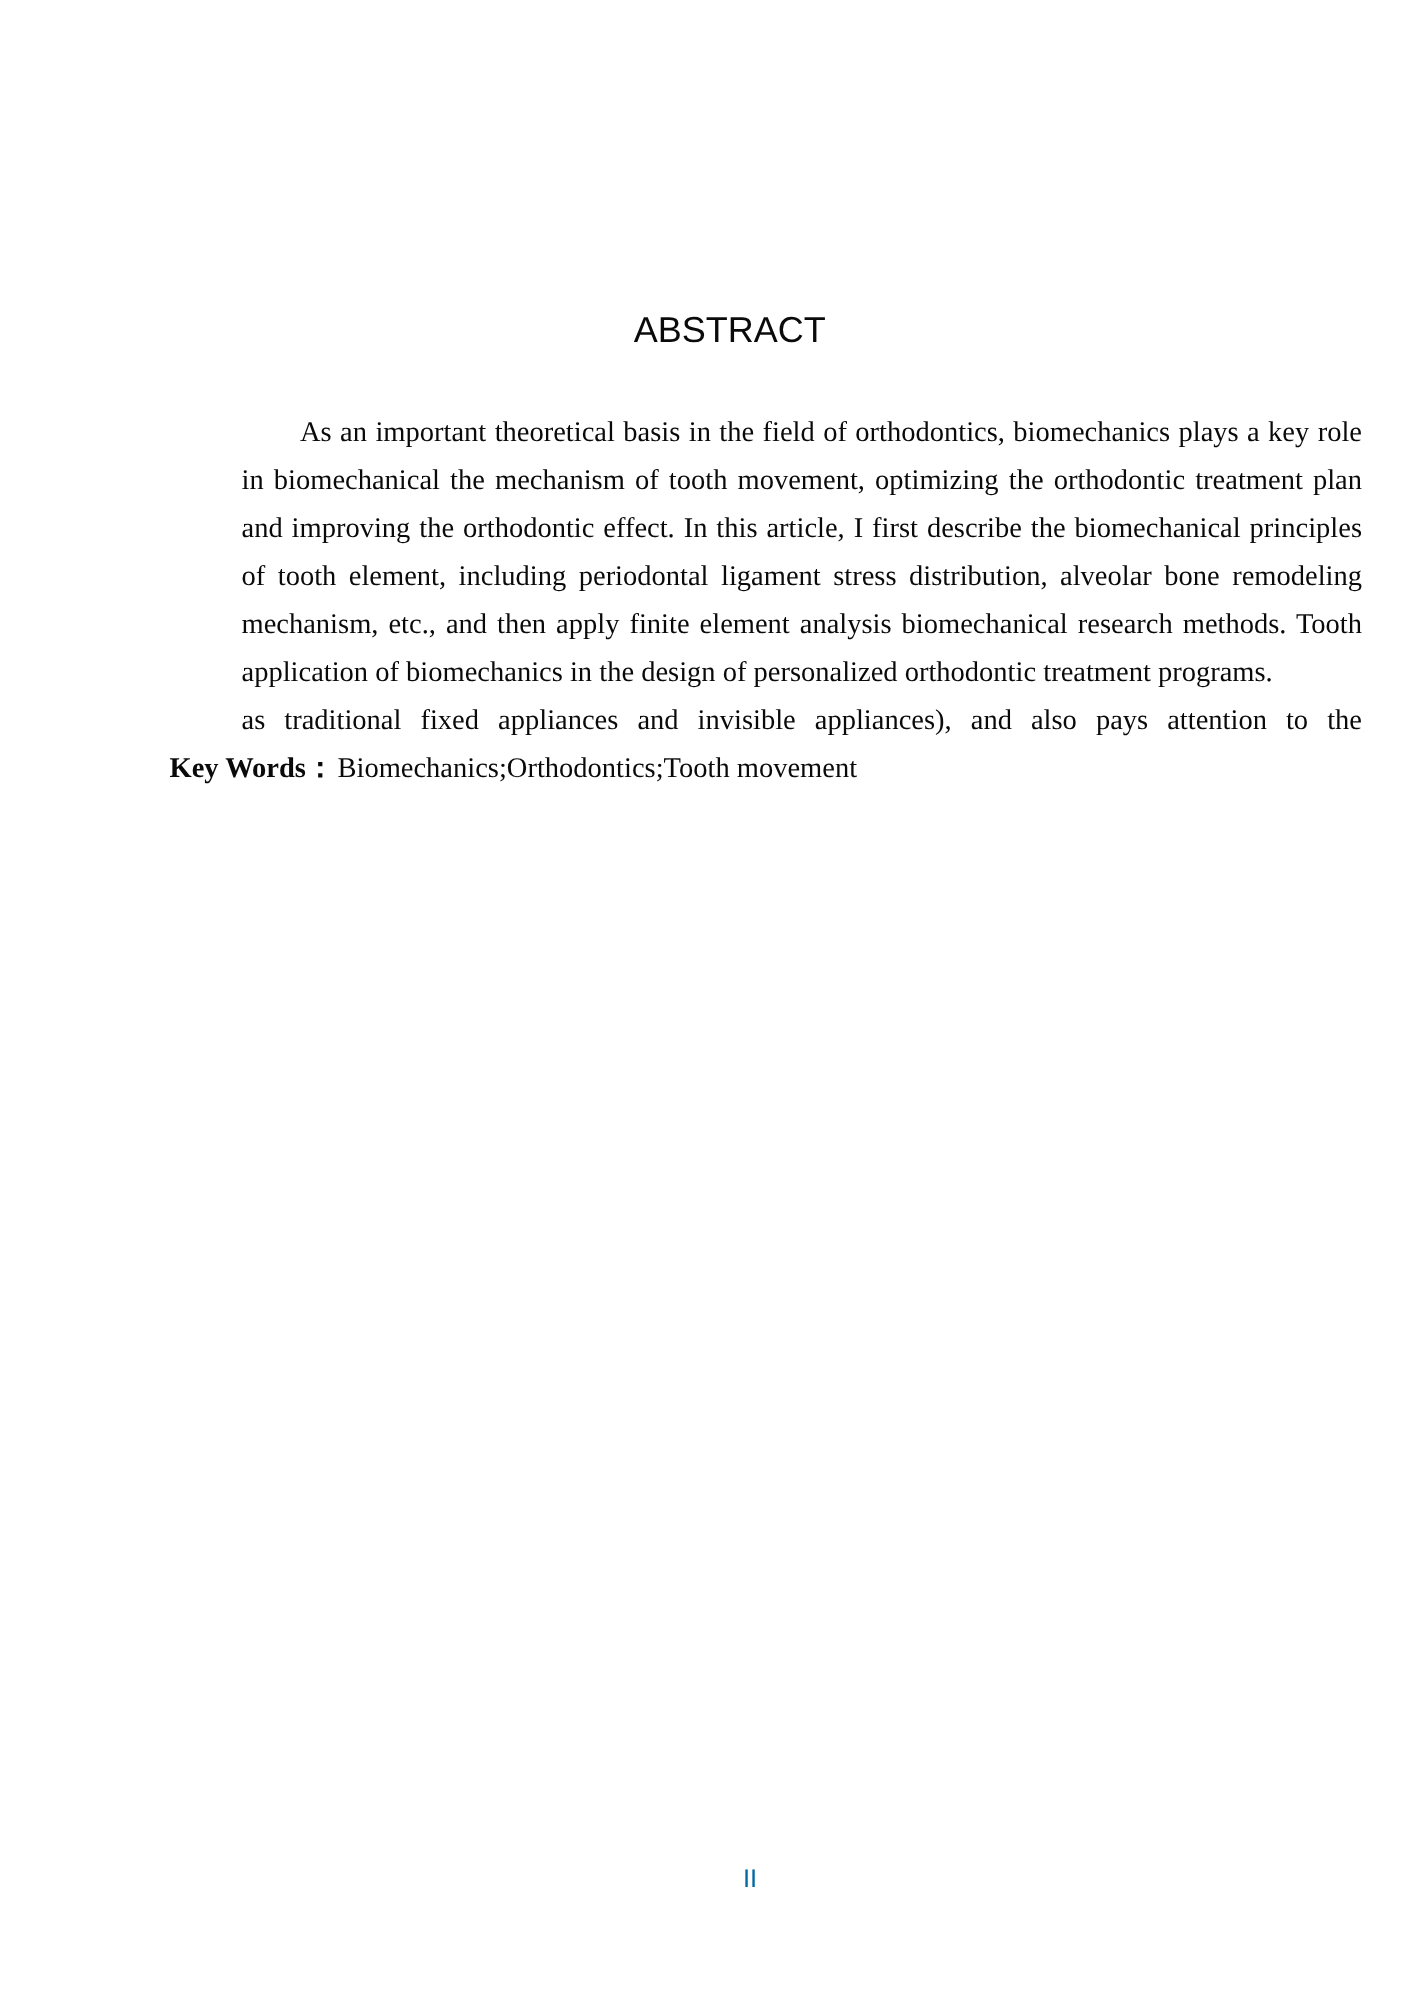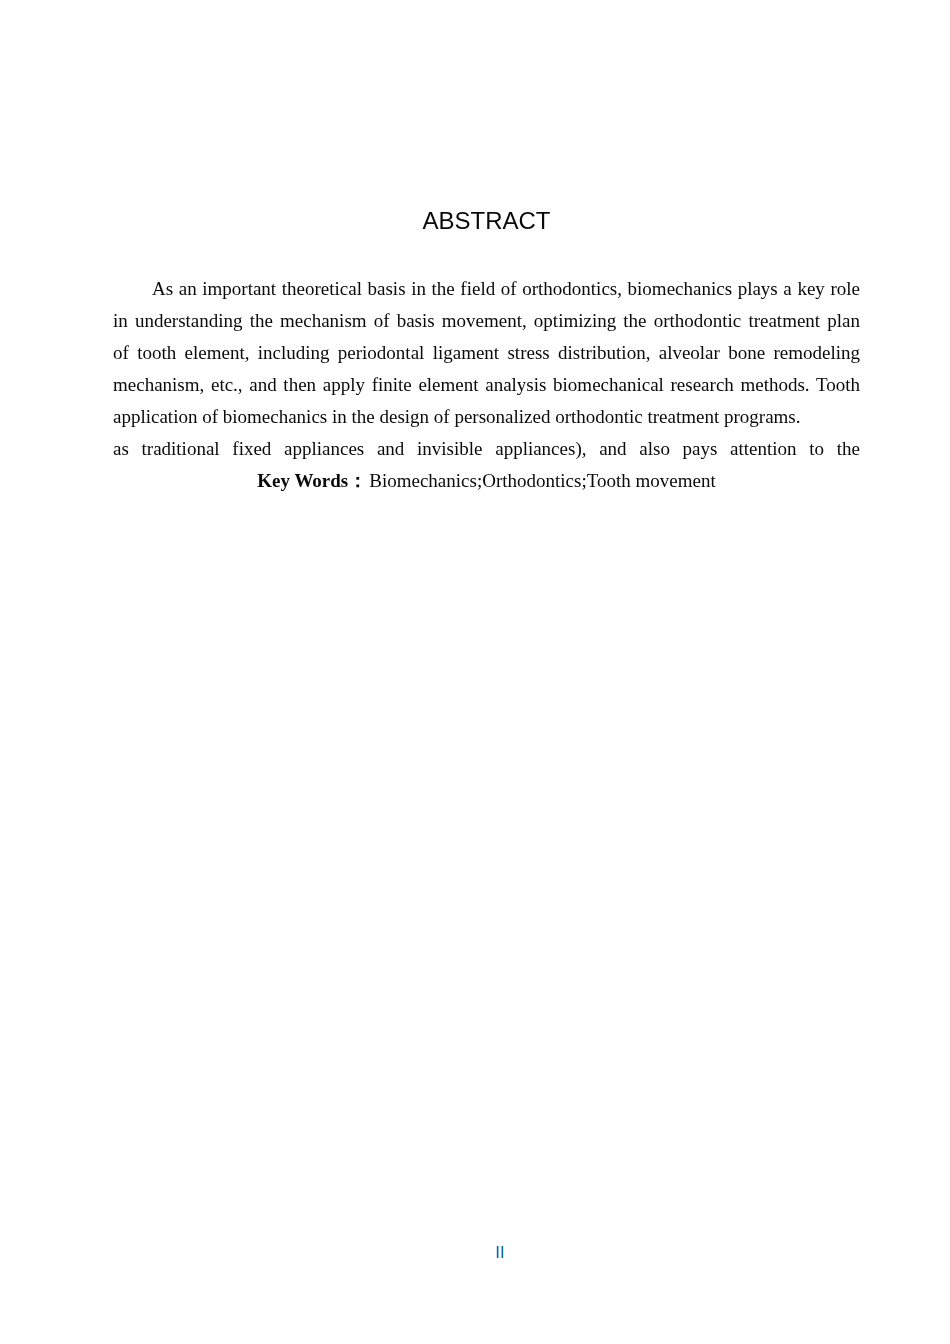--- a/index.html
+++ b/index.html
@@ -37,31 +37,32 @@
     font-size: 19px;
     line-height: 32px;
     color: #0a0a0a;
   }
   .abstract-line {
     width: 747px;
     text-align: justify;
     text-align-last: justify;
     text-justify: inter-word;
     white-space: normal;
+    margin-left: 48px;
   }
   .abstract-line.first {
     text-indent: 39px;
   }
   .abstract-line.last {
     text-align: left;
     text-align-last: left;
   }
   .keywords-line {
     width: 747px;
-    text-align: center;
+    text-align: left;
     font-family: Liberation Serif, serif;
   }
   .kw-label {
     font-weight: 700;
   }
   .kw-text {
     margin-left: 2px;
   }
   .page-number {
     position: absolute;
@@ -76,21 +77,22 @@
 </style>
 </head>
 <body>
 
 <div class="page">
 
   <h1 class="doc-title">ABSTRACT</h1>
 
   <div class="content">
     <div class="abstract-line first">As an important theoretical basis in the field of orthodontics, biomechanics plays a key role</div>
-    <div class="abstract-line">in understanding the mechanism of basis movement, optimizing the orthodontic treatment plan</div>
+    <div class="abstract-line">in biomechanical the mechanism of tooth movement, optimizing the orthodontic treatment plan</div>
+    <div class="abstract-line">and improving the orthodontic effect. In this article, I first describe the biomechanical principles</div>
     <div class="abstract-line">of tooth element, including periodontal ligament stress distribution, alveolar bone remodeling</div>
     <div class="abstract-line">mechanism, etc., and then apply finite element analysis biomechanical research methods. Tooth</div>
     <div class="abstract-line last">application of biomechanics in the design of personalized orthodontic treatment programs.</div>
     <div class="abstract-line">as traditional fixed appliances and invisible appliances), and also pays attention to the</div>
 
     <div class="keywords-line">
       <span class="kw-label">Key Words：</span><span class="kw-text">Biomechanics;Orthodontics;Tooth movement</span>
     </div>
   </div>
 

